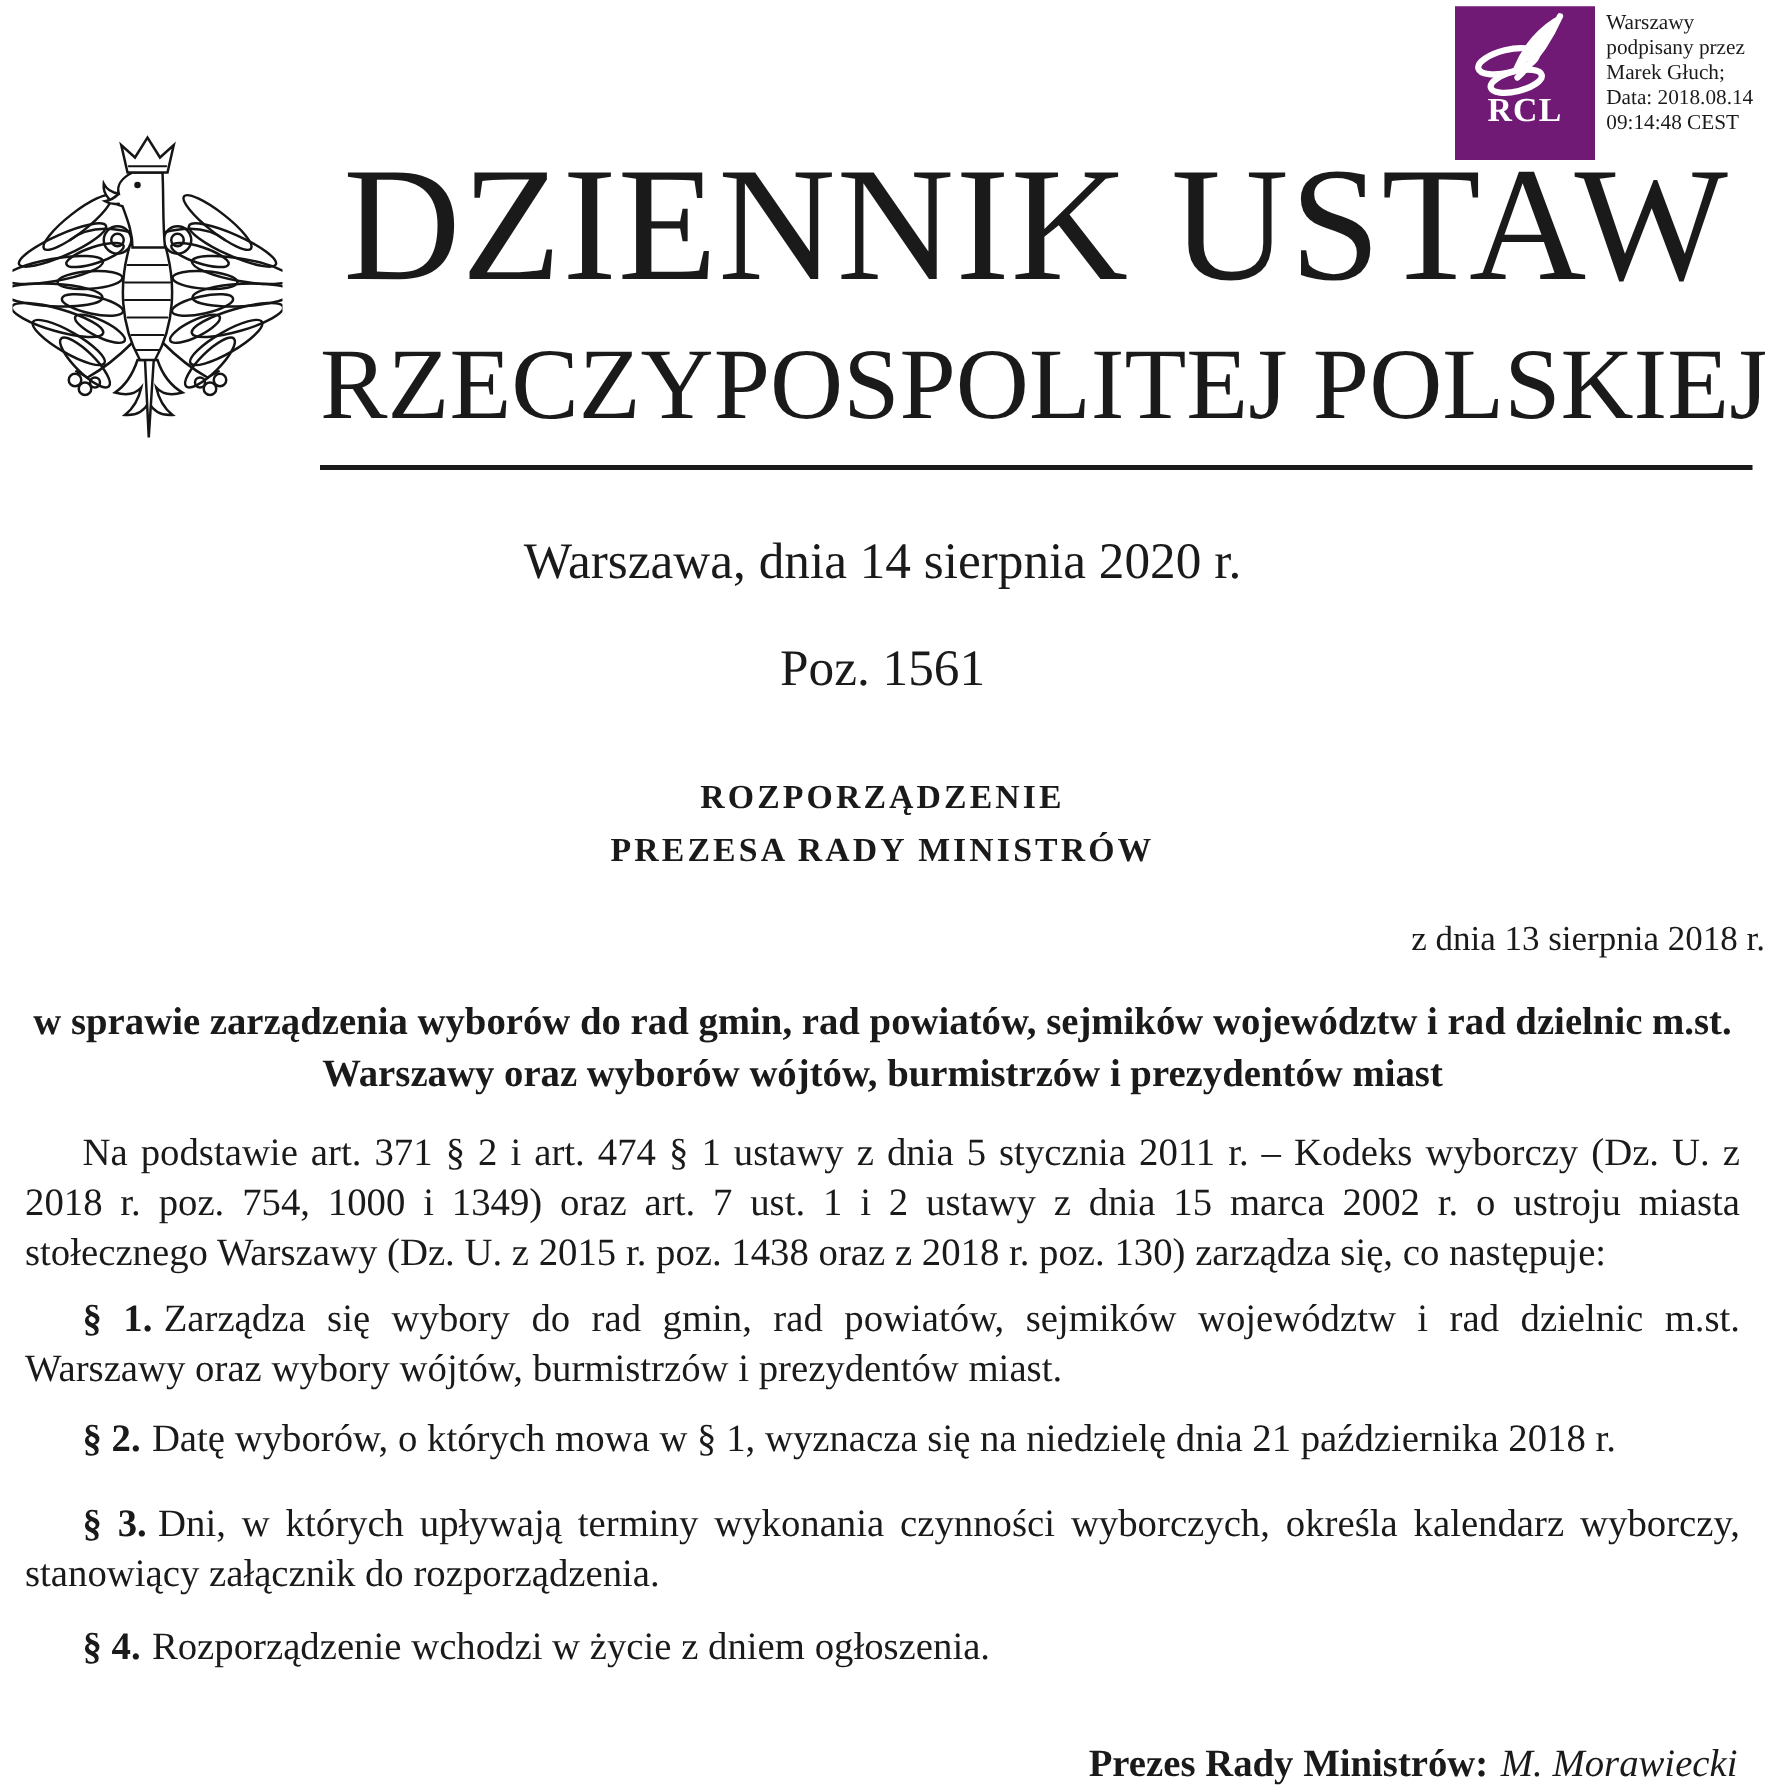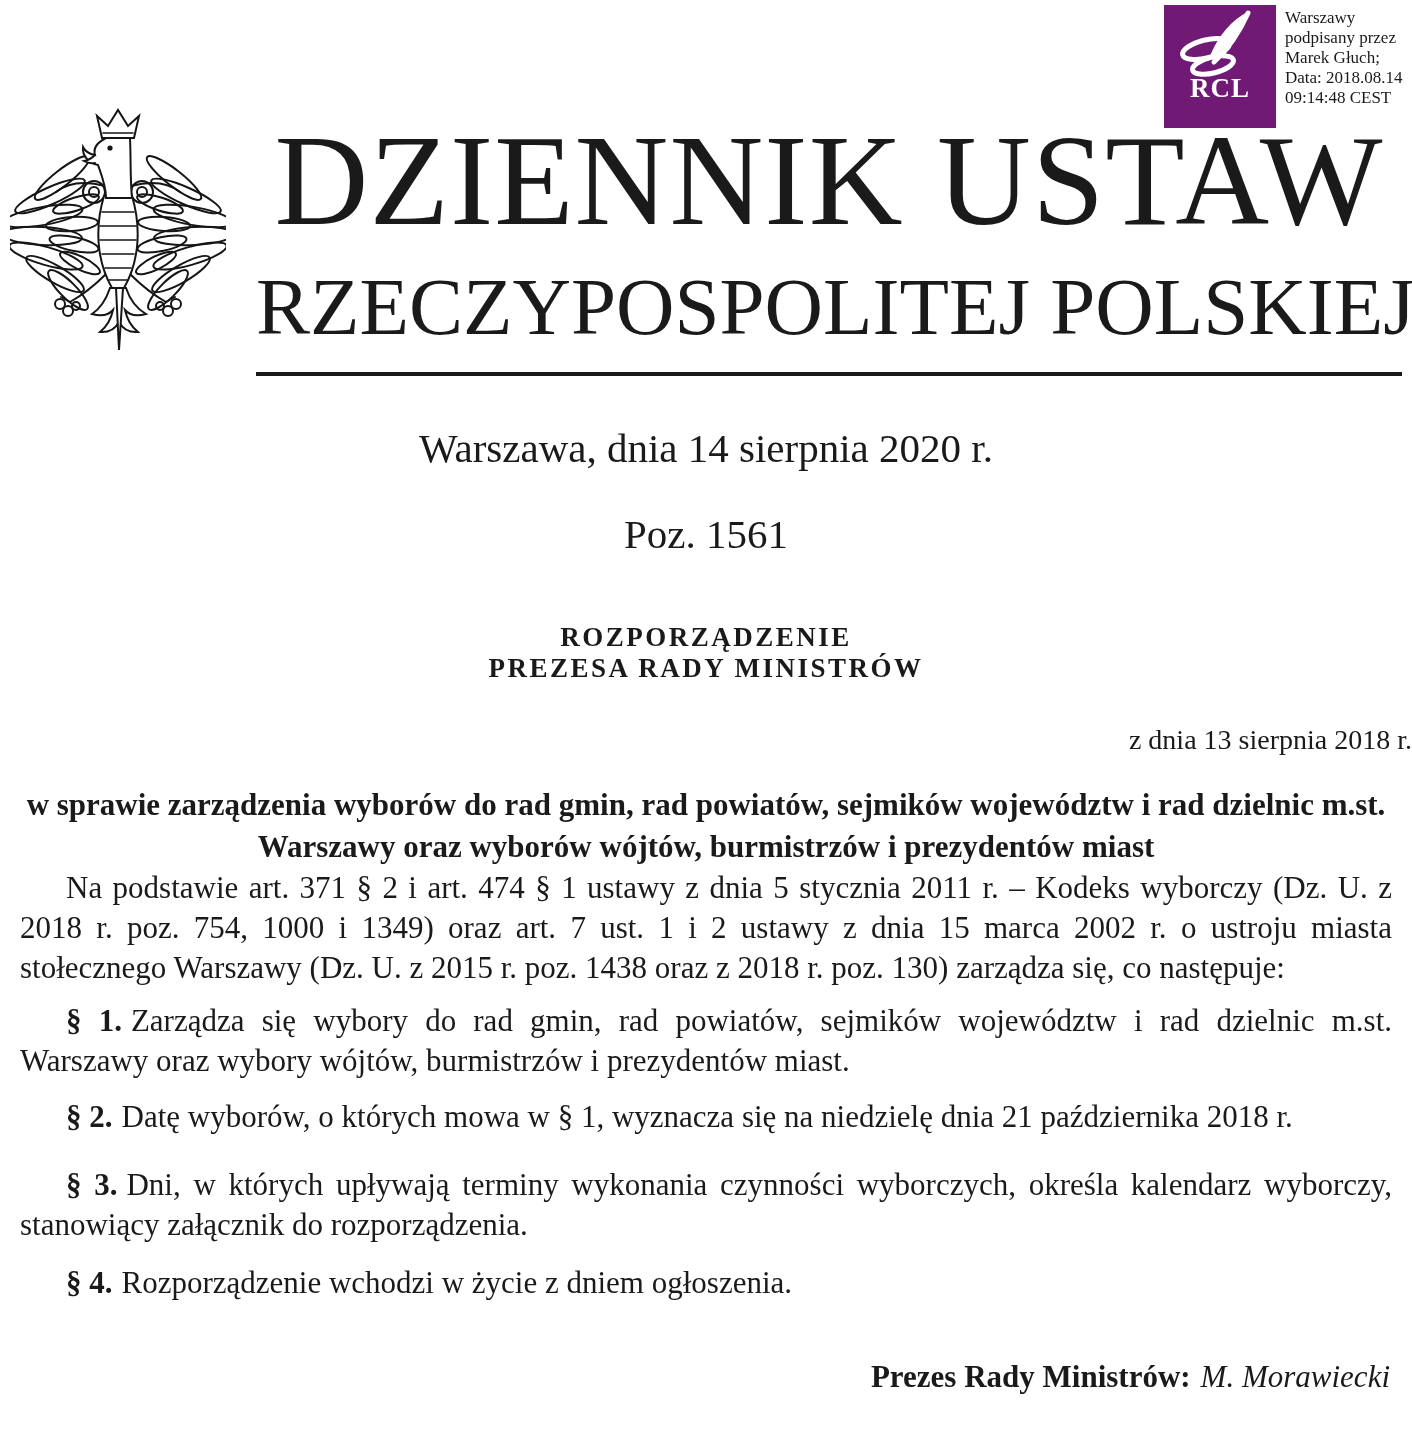--- a/index.html
+++ b/index.html
@@ -57,34 +57,34 @@
     white-space: nowrap;
   }
   .m-rule { border-top: 4px solid #1a1a1a; margin-top: 24px; }
 
   
   .place-date { text-align: center; font-size: 41px; margin-top: 56px; }
   .poz        { text-align: center; font-size: 41px; margin-top: 38px; }
 
   
   .act-type   { text-align: center; font-size: 27px; font-weight: bold; letter-spacing: 2.5px; margin-top: 64px; }
-  .act-issuer { text-align: center; font-size: 27px; font-weight: bold; letter-spacing: 2.5px; }
+  .act-issuer { text-align: center; font-size: 27px; font-weight: bold; letter-spacing: 2.5px; margin-top: 12px; }
   .act-date   { text-align: right; font-size: 28px; margin-top: 40px; }
   .act-subject{
     text-align: center; font-size: 31px; font-weight: bold;
     line-height: 42px; margin-top: 28px; padding: 0 14px;
   }
 
   
   .para {
     font-size: 31px; line-height: 40px;
     text-align: justify; text-indent: 46px;
     margin-left: 20px; margin-right: 20px;
   }
-  .preamble { }
+  .preamble { margin-top: 22px; }
   .sec1 { margin-top: 13px; }
   .sec2 { margin-top: 16px; }
   .sec3 { margin-top: 28px; }
   .sec4 { margin-top: 18px; }
   .sec-label { font-weight: bold; margin-right: 9px; }
 
   
   .signature {
     text-align: right; font-size: 31px;
     margin-top: 56px; margin-right: 22px;

